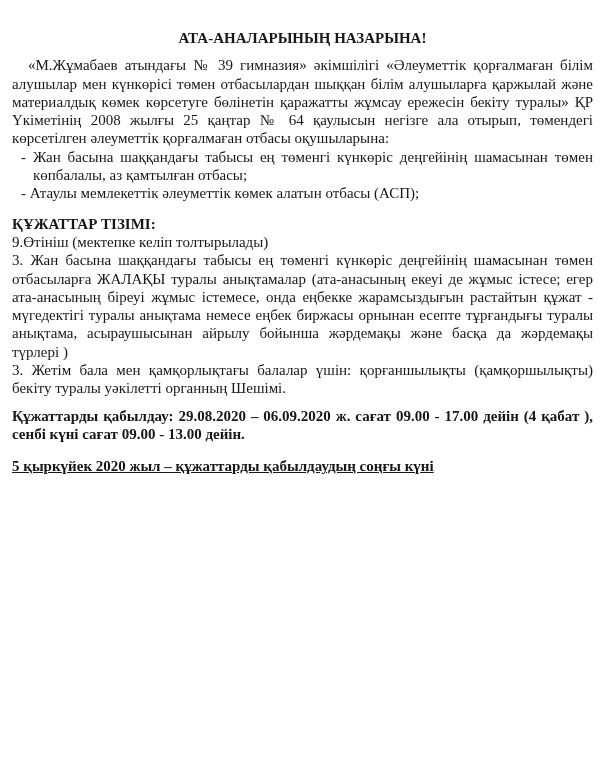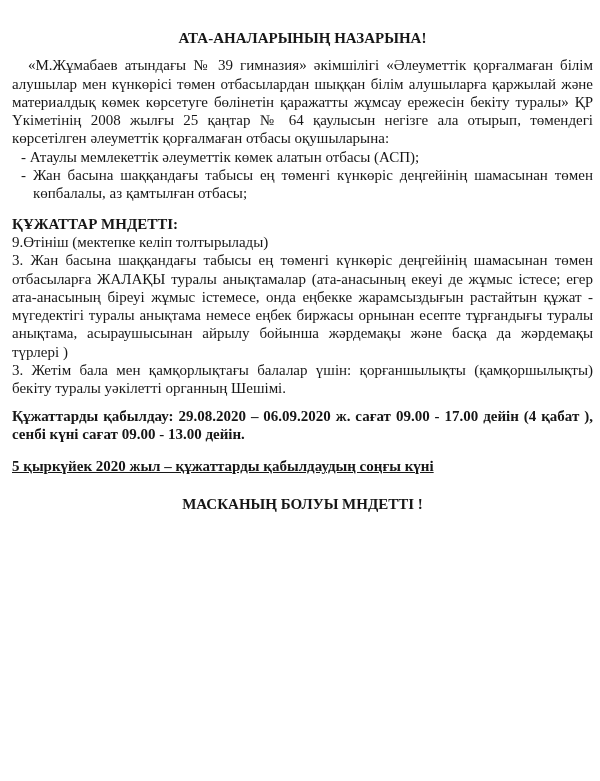--- a/index.html
+++ b/index.html
@@ -70,32 +70,31 @@
 </head>
 <body>
 
 <div class="page">
 
   <h1 class="title">АТА-АНАЛАРЫНЫҢ НАЗАРЫНА!</h1>
 
   <p class="intro">«М.Жұмабаев атындағы № 39 гимназия» әкімшілігі «Әлеуметтік қорғалмаған білім алушылар мен күнкөрісі төмен отбасылардан шыққан білім алушыларға қаржылай және материалдық көмек көрсетуге бөлінетін қаражатты жұмсау ережесін бекіту туралы» ҚР Үкіметінің 2008 жылғы 25 қаңтар № 64 қаулысын негізге ала отырып, төмендегі көрсетілген әлеуметтік қорғалмаған отбасы оқушыларына:</p>
 
   <div class="bullets">
+    <p class="bullet">- Жан басына шаққандағы табысы ең төменгі күнкөріс деңгейінің шамасынан төмен көпбалалы, аз қамтылған отбасы;</p>
     <p class="bullet">- Атаулы мемлекеттік әлеуметтік көмек алатын отбасы (АСП);</p>
-    <p class="bullet">- Жан басына шаққандағы табысы ең төменгі күнкөріс деңгейінің шамасынан төмен көпбалалы, аз қамтылған отбасы;</p>
   </div>
 
-  <h2 class="docs-heading">ҚҰЖАТТАР МНДЕТТІ:</h2>
+  <h2 class="docs-heading">ҚҰЖАТТАР ТІЗІМІ:</h2>
 
   <div class="docs">
     <p class="doc-item">9.Өтініш (мектепке келіп толтырылады)</p>
     <p class="doc-item">3. Жан басына шаққандағы табысы ең төменгі күнкөріс деңгейінің шамасынан төмен отбасыларға ЖАЛАҚЫ туралы анықтамалар (ата-анасының екеуі де жұмыс істесе; егер ата-анасының біреуі жұмыс істемесе, онда еңбекке жарамсыздығын растайтын құжат - мүгедектігі туралы анықтама немесе еңбек биржасы орнынан есепте тұрғандығы туралы анықтама, асыраушысынан айрылу бойынша жәрдемақы және басқа да жәрдемақы түрлері )</p>
     <p class="doc-item">3. Жетім бала мен қамқорлықтағы балалар үшін: қорғаншылықты (қамқоршылықты) бекіту туралы уәкілетті органның Шешімі.</p>
   </div>
 
   <p class="acceptance">Құжаттарды қабылдау: 29.08.2020 – 06.09.2020 ж. сағат 09.00 - 17.00 дейін (4 қабат ), сенбі күні сағат 09.00 - 13.00 дейін.</p>
 
   <p class="deadline">5 қыркүйек 2020 жыл – құжаттарды қабылдаудың соңғы күні</p>
 
 
-  <p class="mask-notice">МАСКАНЫҢ БОЛУЫ МНДЕТТІ !</p>
 
 </div>
 
 </body></html>

